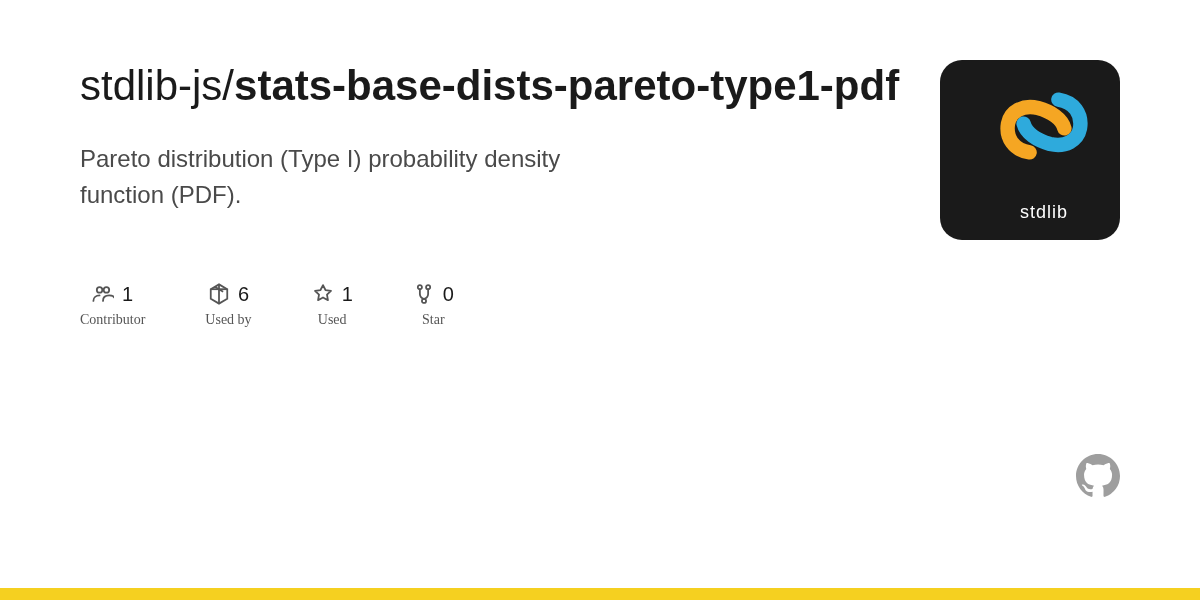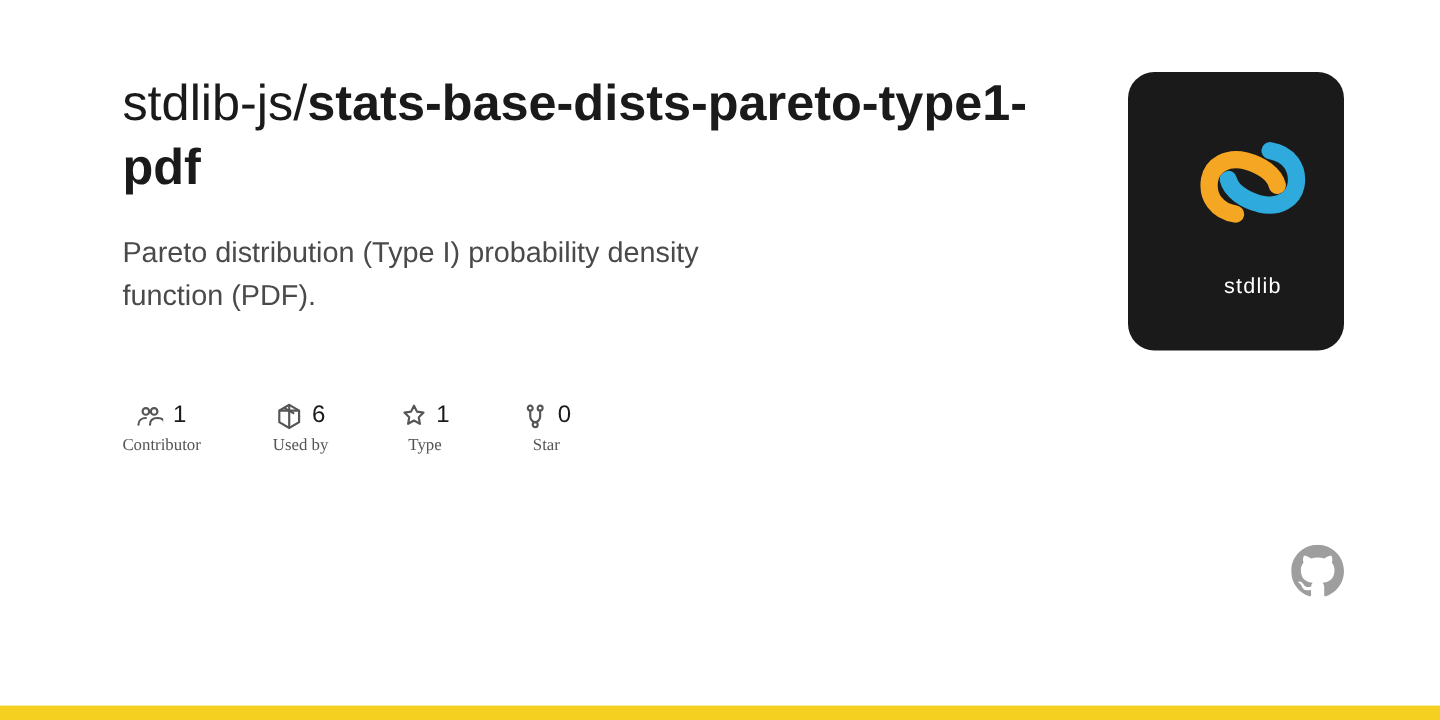--- a/index.html
+++ b/index.html
@@ -25,21 +25,20 @@
       align-items: flex-start;
       padding: 60px 80px 40px 80px;
       position: relative;
     }
 
     .left-section {
       flex: 1;
       display: flex;
       flex-direction: column;
       gap: 20px;
-      margin-left: 22px;
     }
 
     .repo-title {
       font-size: 42px;
       line-height: 1.25;
       color: #1a1a1a;
       font-weight: 400;
     }
 
     .repo-title strong {
@@ -99,21 +98,21 @@
     .right-section {
       display: flex;
       flex-direction: column;
       align-items: flex-end;
       gap: 20px;
       margin-left: 40px;
     }
 
     .stdlib-logo {
       width: 180px;
-      height: 232px;
+      height: 180px;
       border-radius: 22px;
       background: #1a1a1a;
       display: flex;
       flex-direction: column;
       align-items: center;
       justify-content: center;
       overflow: hidden;
       position: relative;
       padding-left: 28px;
     }
@@ -202,21 +201,21 @@
 
       <div class="stat-item">
         <div class="stat-top">
           <span class="stat-icon icon-star">
             <svg viewBox="0 0 16 16" fill="none" xmlns="http://www.w3.org/2000/svg">
               <path d="M8 1.5l1.8 3.6 4 .58-2.9 2.83.69 3.99L8 10.5l-3.59 1.99.69-3.99L2.2 5.68l4-.58L8 1.5z" stroke="#555" stroke-width="1.3" fill="none" stroke-linejoin="round"></path>
             </svg>
           </span>
           <span class="stat-number">1</span>
         </div>
-        <span class="stat-label">Type</span>
+        <span class="stat-label">Used</span>
       </div>
 
       <div class="stat-item">
         <div class="stat-top">
           <span class="stat-icon icon-fork">
             <svg viewBox="0 0 16 16" fill="none" xmlns="http://www.w3.org/2000/svg">
               <circle cx="5" cy="3" r="1.5" stroke="#555" stroke-width="1.3" fill="none"></circle>
               <circle cx="11" cy="3" r="1.5" stroke="#555" stroke-width="1.3" fill="none"></circle>
               <circle cx="8" cy="13" r="1.5" stroke="#555" stroke-width="1.3" fill="none"></circle>
               <path d="M5 4.5V8c0 2 1.5 3.5 3 3.5" stroke="#555" stroke-width="1.3" stroke-linecap="round" fill="none"></path>

